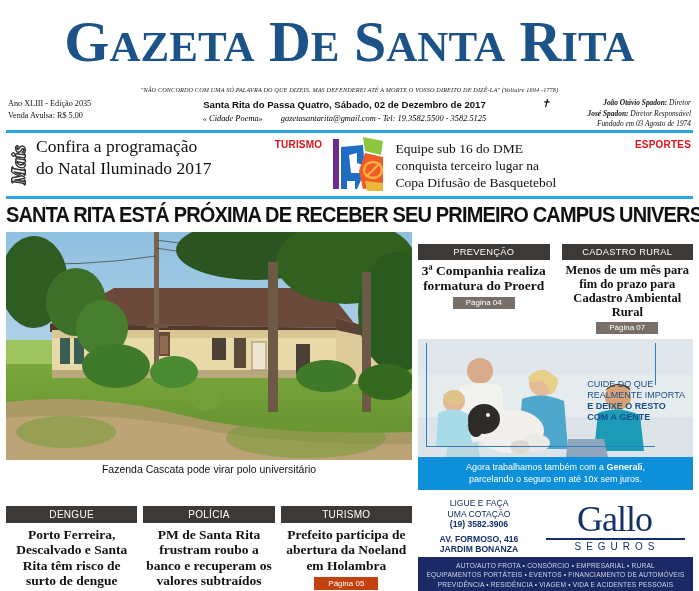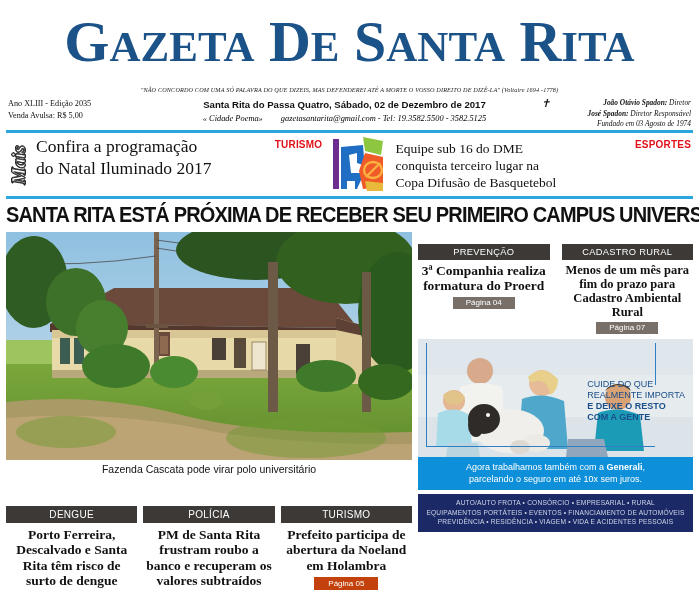--- a/index.html
+++ b/index.html
@@ -469,20 +469,35 @@
         </div>
         <div class="ad-bar">
           <div>
             <span>Agora trabalhamos também com a </span><b>Generali</b><span>,</span>
           </div>
           <div>parcelando o seguro em até 10x sem juros.</div>
         </div>
       </div>
 
       <div class="gallo">
+        <div class="gallo-top">
+          <div class="gallo-info">
+            <div>LIGUE E FAÇA</div>
+            <div>UMA COTAÇÃO</div>
+            <div class="b">(19) 3582.3906</div>
+            <div style="height:4px"></div>
+            <div class="b">AV. FORMOSO, 416</div>
+            <div class="b">JARDIM BONANZA</div>
+          </div>
+          <div class="gallo-logo">
+            <div class="gallo-word">Gallo</div>
+            <div class="gallo-rule"></div>
+            <div class="gallo-sub">SEGUROS</div>
+          </div>
+        </div>
         <div class="gallo-bar">
           <div>AUTO/AUTO FROTA  •  CONSÓRCIO  •  EMPRESARIAL  •  RURAL</div>
           <div>EQUIPAMENTOS PORTÁTEIS  •  EVENTOS  • FINANCIAMENTO DE AUTOMÓVEIS</div>
           <div>PREVIDÊNCIA  •  RESIDÊNCIA  •  VIAGEM  •  VIDA E ACIDENTES PESSOAIS</div>
         </div>
       </div>
     </div>
   </div>
 </div>
 

